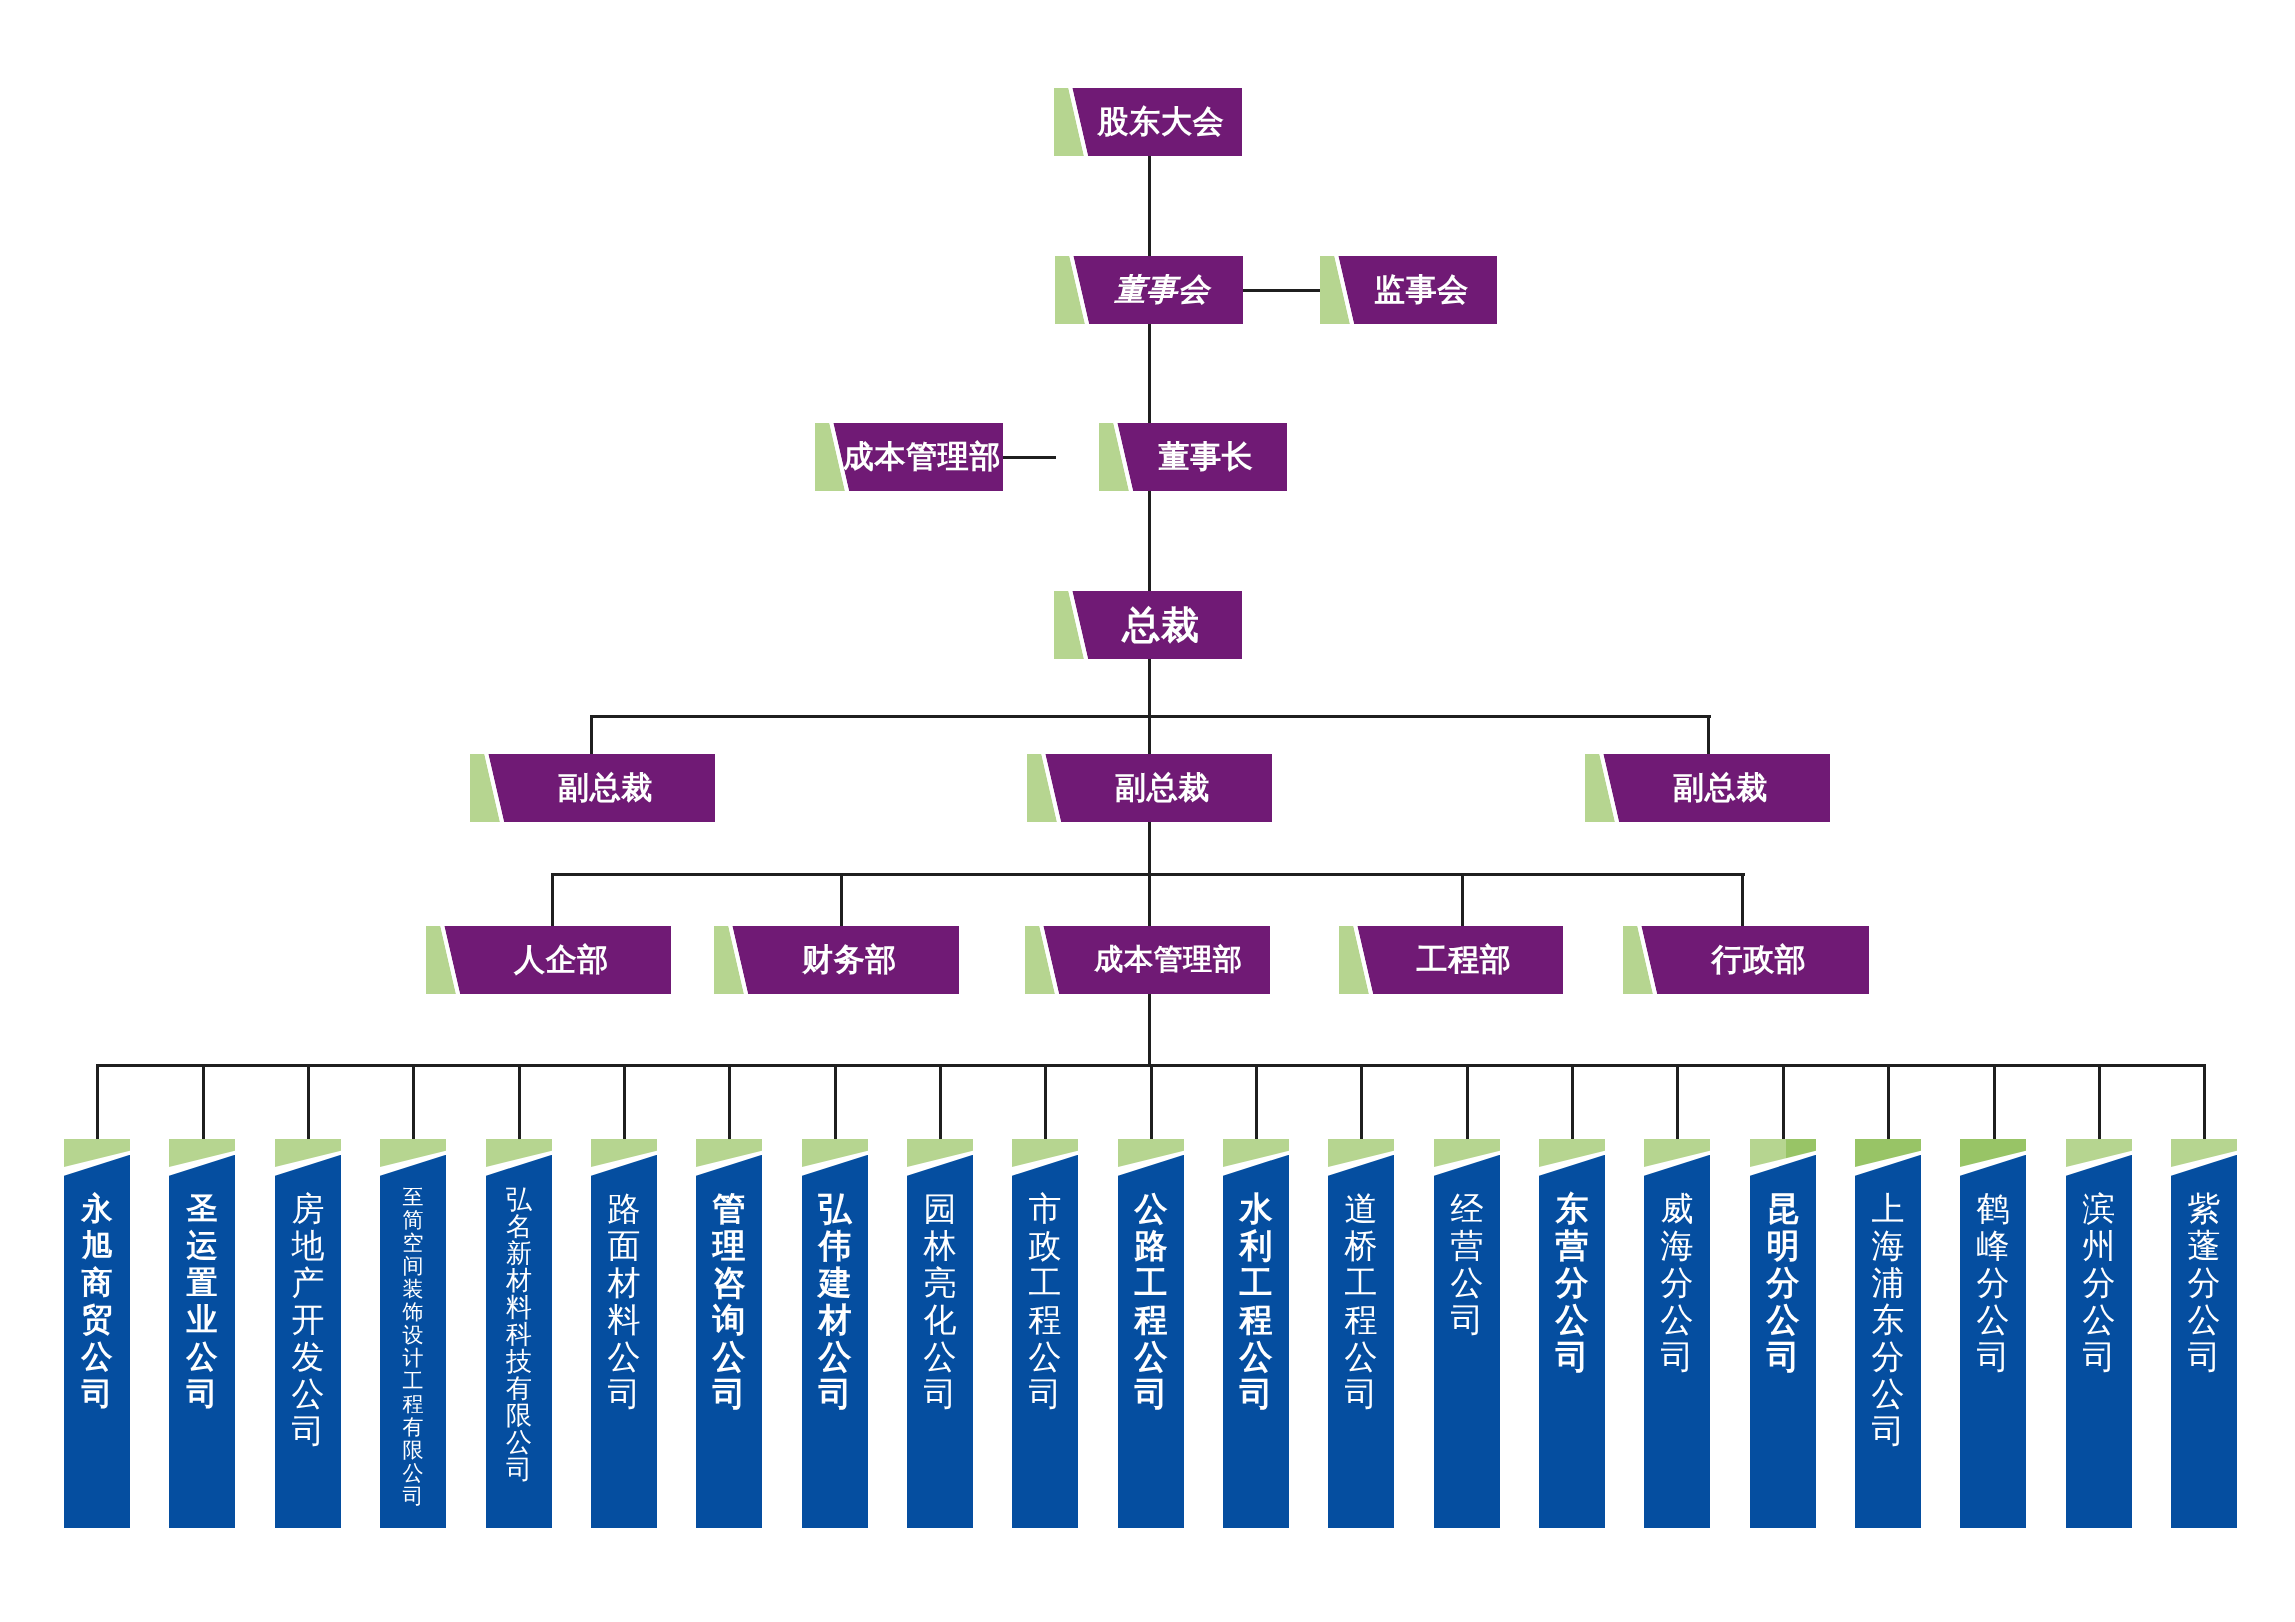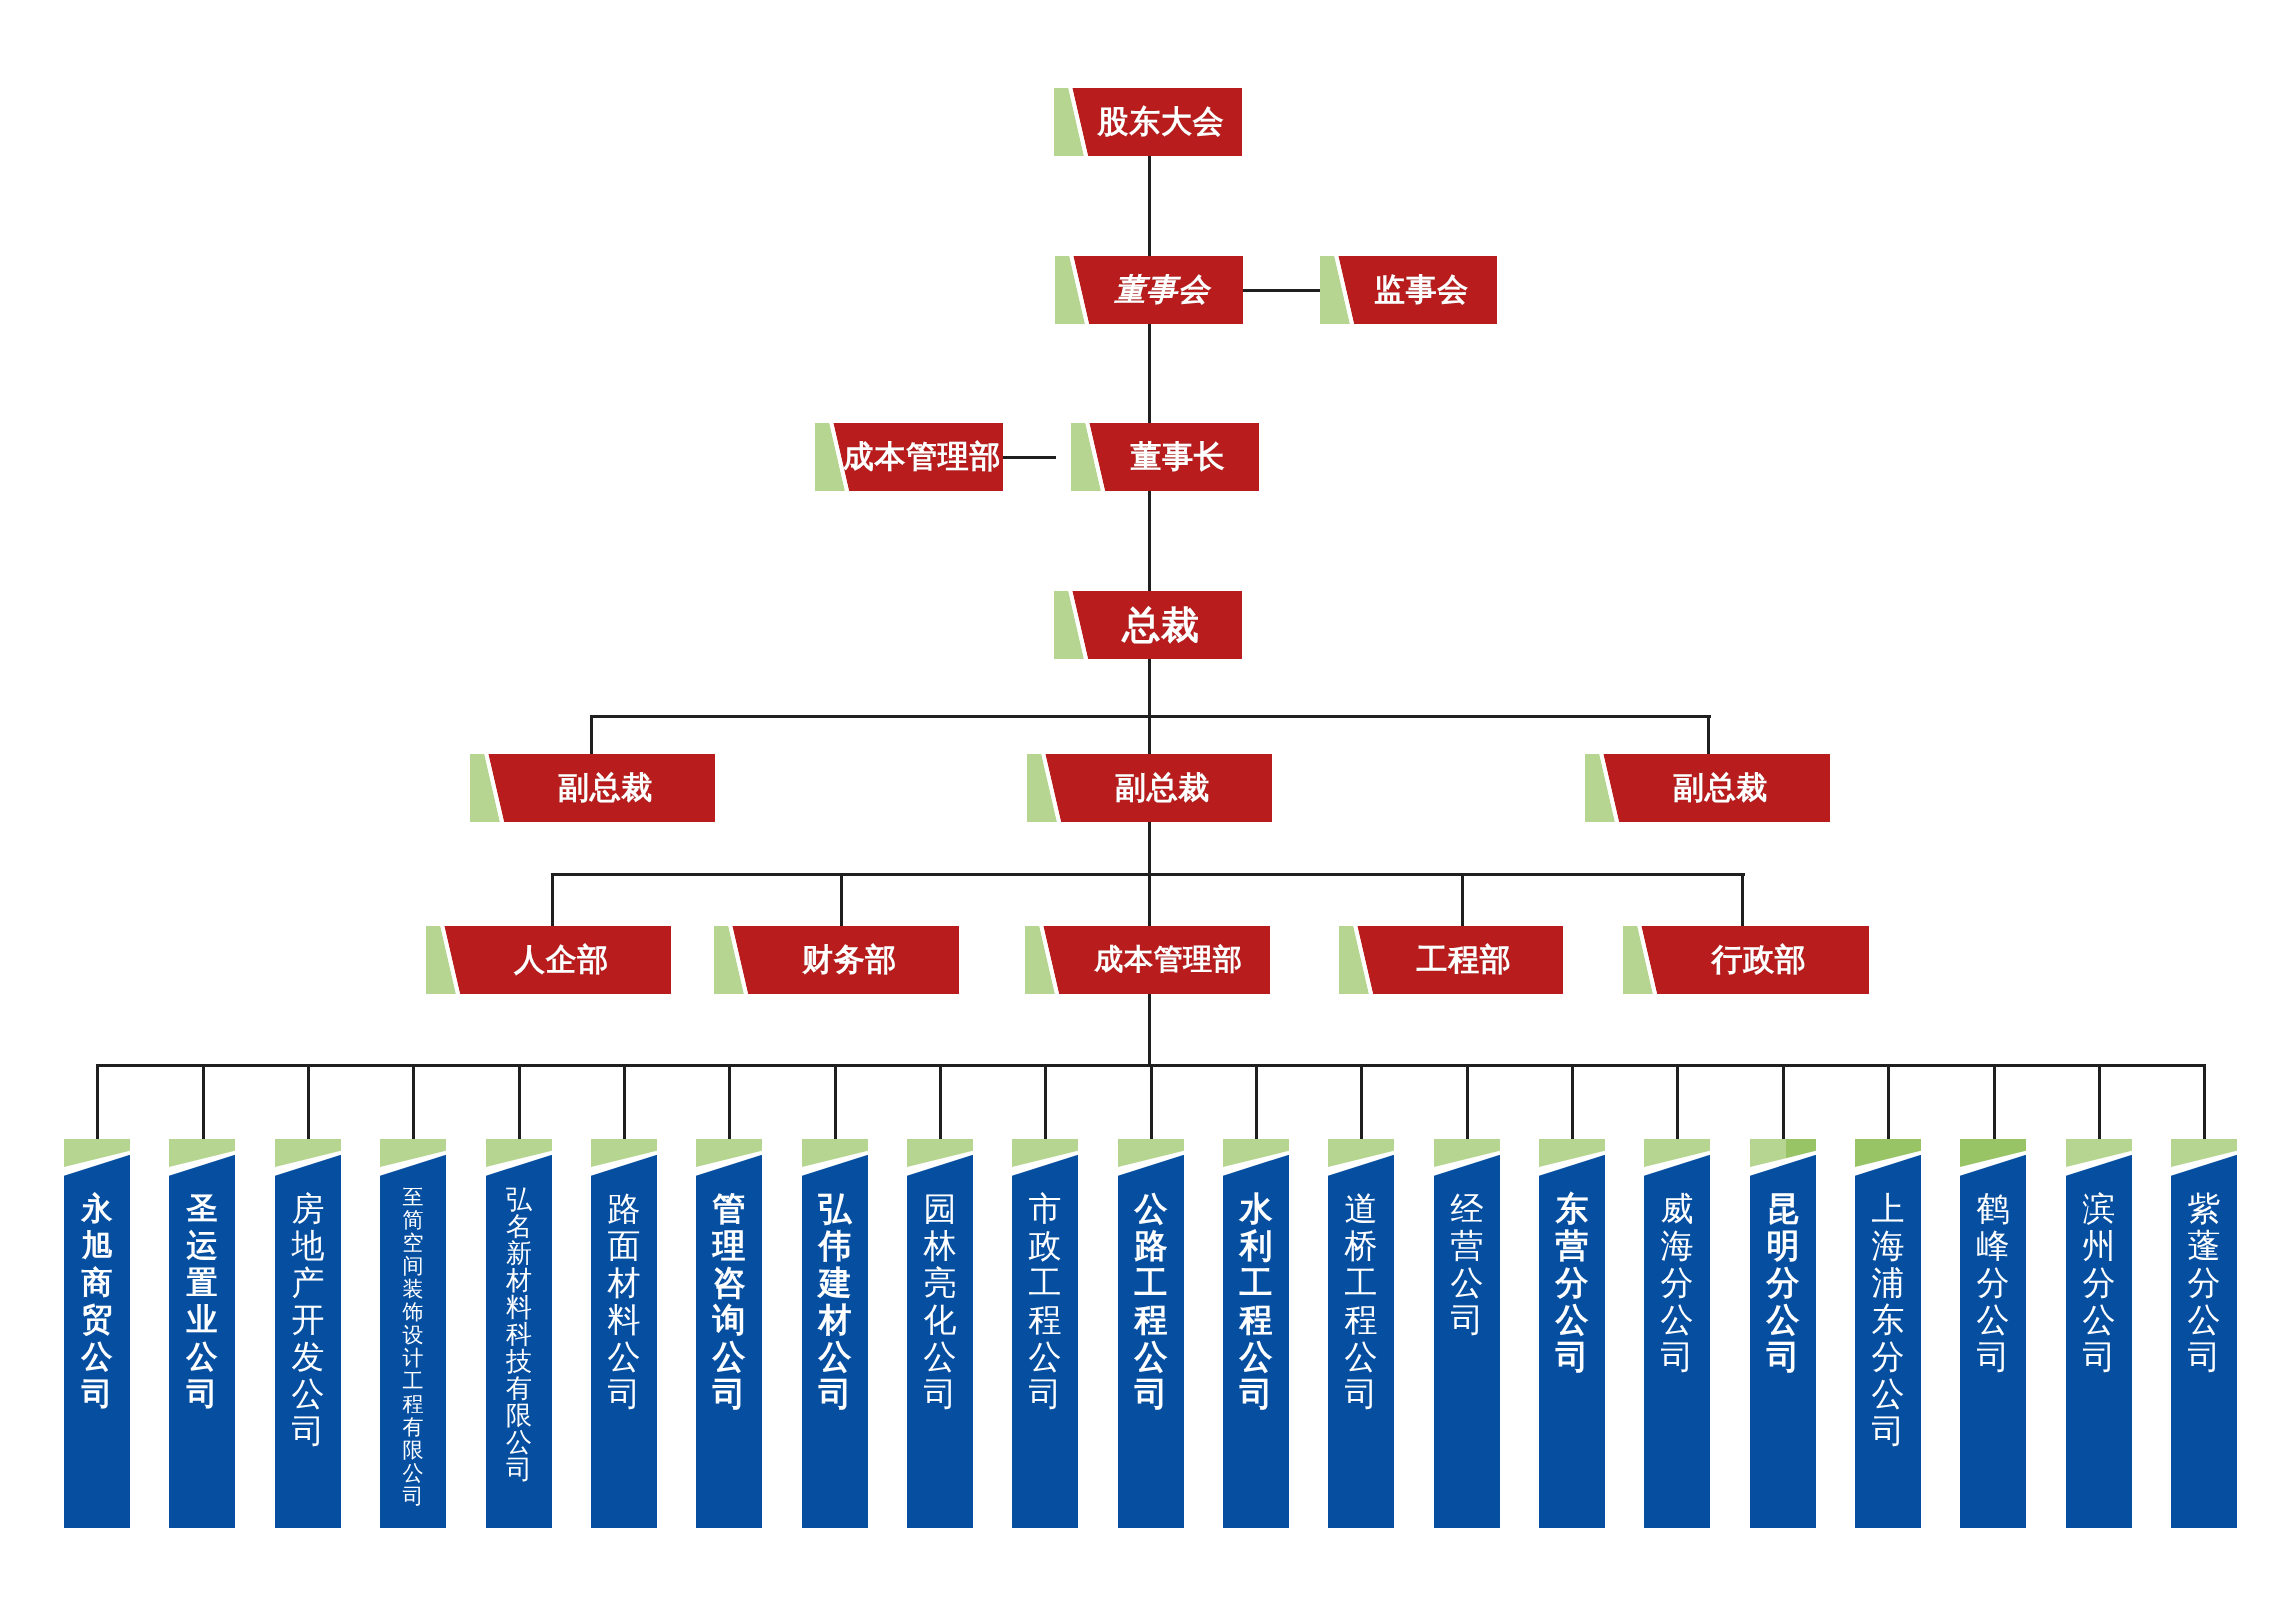--- a/index.html
+++ b/index.html
@@ -3,21 +3,21 @@
 <meta charset="utf-8">
 <style>
   html,body{margin:0;padding:0;background:#ffffff;}
   body{width:2295px;height:1623px;position:relative;overflow:hidden;font-family:"DejaVu Sans","Liberation Sans",sans-serif;}
   .line{position:absolute;background:#1f1f1f;}
   .hline{height:2.6px;}
   .vline{width:2.6px;}
   .node{position:absolute;height:68px;}
   .node .strip{position:absolute;left:0;top:0;bottom:0;width:30px;background:#b6d590;
     clip-path:polygon(0 0,14.4px 0,30px 100%,0 100%);}
-  .node .body{position:absolute;top:0;bottom:0;right:0;left:0;background:#b91c1c;
+  .node .body{position:absolute;top:0;bottom:0;right:0;left:0;background:#701a75;
     clip-path:polygon(18.3px 0,100% 0,100% 100%,34px 100%);
     display:flex;align-items:center;justify-content:center;padding-left:26px;box-sizing:border-box;}
   .node .sep{position:absolute;top:0;bottom:0;left:0;width:39px;
     clip-path:polygon(14.4px 0,18.3px 0,34px 100%,30px 100%);background:#ffffff;}
   .node .label{color:#ffffff;font-weight:bold;font-size:31px;letter-spacing:0.7px;white-space:nowrap;
     text-shadow:0 0 0.7px rgba(0,0,0,0.25);}
   .col{position:absolute;width:66px;top:1139px;height:389px;}
   .col .cap{position:absolute;left:0;top:0;width:66px;height:28px;background:#b6d590;
     clip-path:polygon(0 0,100% 0,100% 11.8px,0 28px);}
   .col .cap.split{background:linear-gradient(90deg,#b6d590 0,#b6d590 55%,#98c466 55%,#98c466 100%);}
@@ -99,21 +99,21 @@
 </div>
 
 <div class="node" style="left:815px;top:423px;width:188px;">
   <div class="strip"></div>
   <div class="body">
       <span class="label">成本管理部</span>
     </div>
   <div class="sep"></div>
 </div>
 
-<div class="node" style="left:1071px;top:423px;width:188px;">
+<div class="node" style="left:1099px;top:423px;width:188px;">
   <div class="strip"></div>
   <div class="body">
       <span class="label">董事长</span>
     </div>
   <div class="sep"></div>
 </div>
 
 <div class="node" style="left:1054px;top:591px;width:188px;">
   <div class="strip"></div>
   <div class="body">

